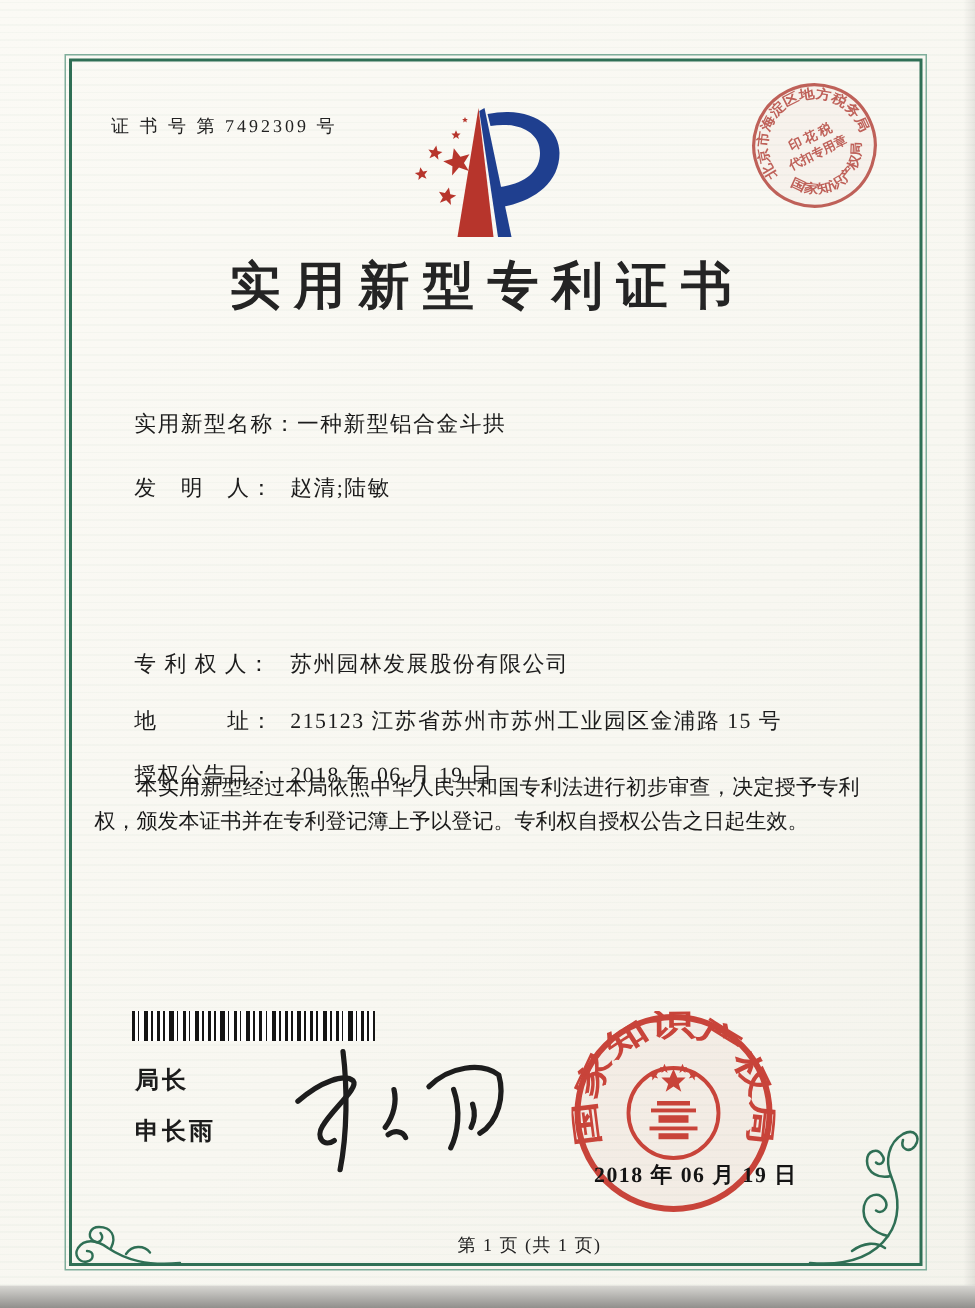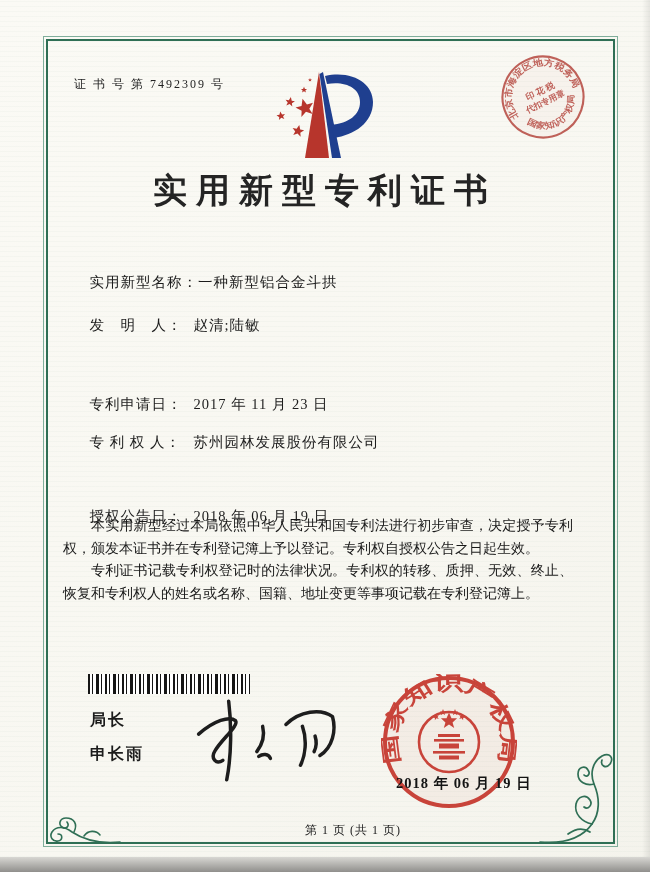--- a/index.html
+++ b/index.html
@@ -106,33 +106,32 @@
   </svg>
 
   <div class="title">实用新型专利证书</div>
 
   <div class="field" style="top:256px">
     <span class="flabel">实用新型名称：</span><span class="fvalue">一种新型铝合金斗拱</span>
   </div>
   <div class="field" style="top:299px">
     <span class="flabel">发　明　人：</span><span class="fvalue">赵清;陆敏</span>
   </div>
-  <div class="field" style="top:378px">
-    <span class="flabel">专利申请日：</span><span class="fvalue">2017 年 11 月 23 日</span>
-  </div>
   <div class="field" style="top:416px">
     <span class="flabel">专 利 权 人：</span><span class="fvalue">苏州园林发展股份有限公司</span>
+  </div>
+  <div class="field" style="top:454px">
+    <span class="flabel">地　　　址：</span><span class="fvalue">215123 江苏省苏州市苏州工业园区金浦路 15 号</span>
   </div>
   <div class="field" style="top:490px">
     <span class="flabel">授权公告日：</span><span class="fvalue">2018 年 06 月 19 日</span>
   </div>
 
   <div class="paras">
     <p>本实用新型经过本局依照中华人民共和国专利法进行初步审查，决定授予专利权，颁发本证书并在专利登记簿上予以登记。专利权自授权公告之日起生效。</p>
-    <p>专利证书记载专利权登记时的法律状况。专利权的转移、质押、无效、终止、恢复和专利权人的姓名或名称、国籍、地址变更等事项记载在专利登记簿上。</p>
   </div>
 
   <div class="barcode"></div>
 
   <div class="officer-title">局长</div>
   <div class="officer-name">申长雨</div>
 
   <svg class="signature" viewBox="0 0 170 90">
     <g fill="none" stroke="#1d1d1d" stroke-width="3.6" stroke-linecap="round" stroke-linejoin="round">
       <path d="M14,40 C30,26 46,21 52,26 C56,31 38,45 31,57 C26,65 32,72 39,67"></path>

